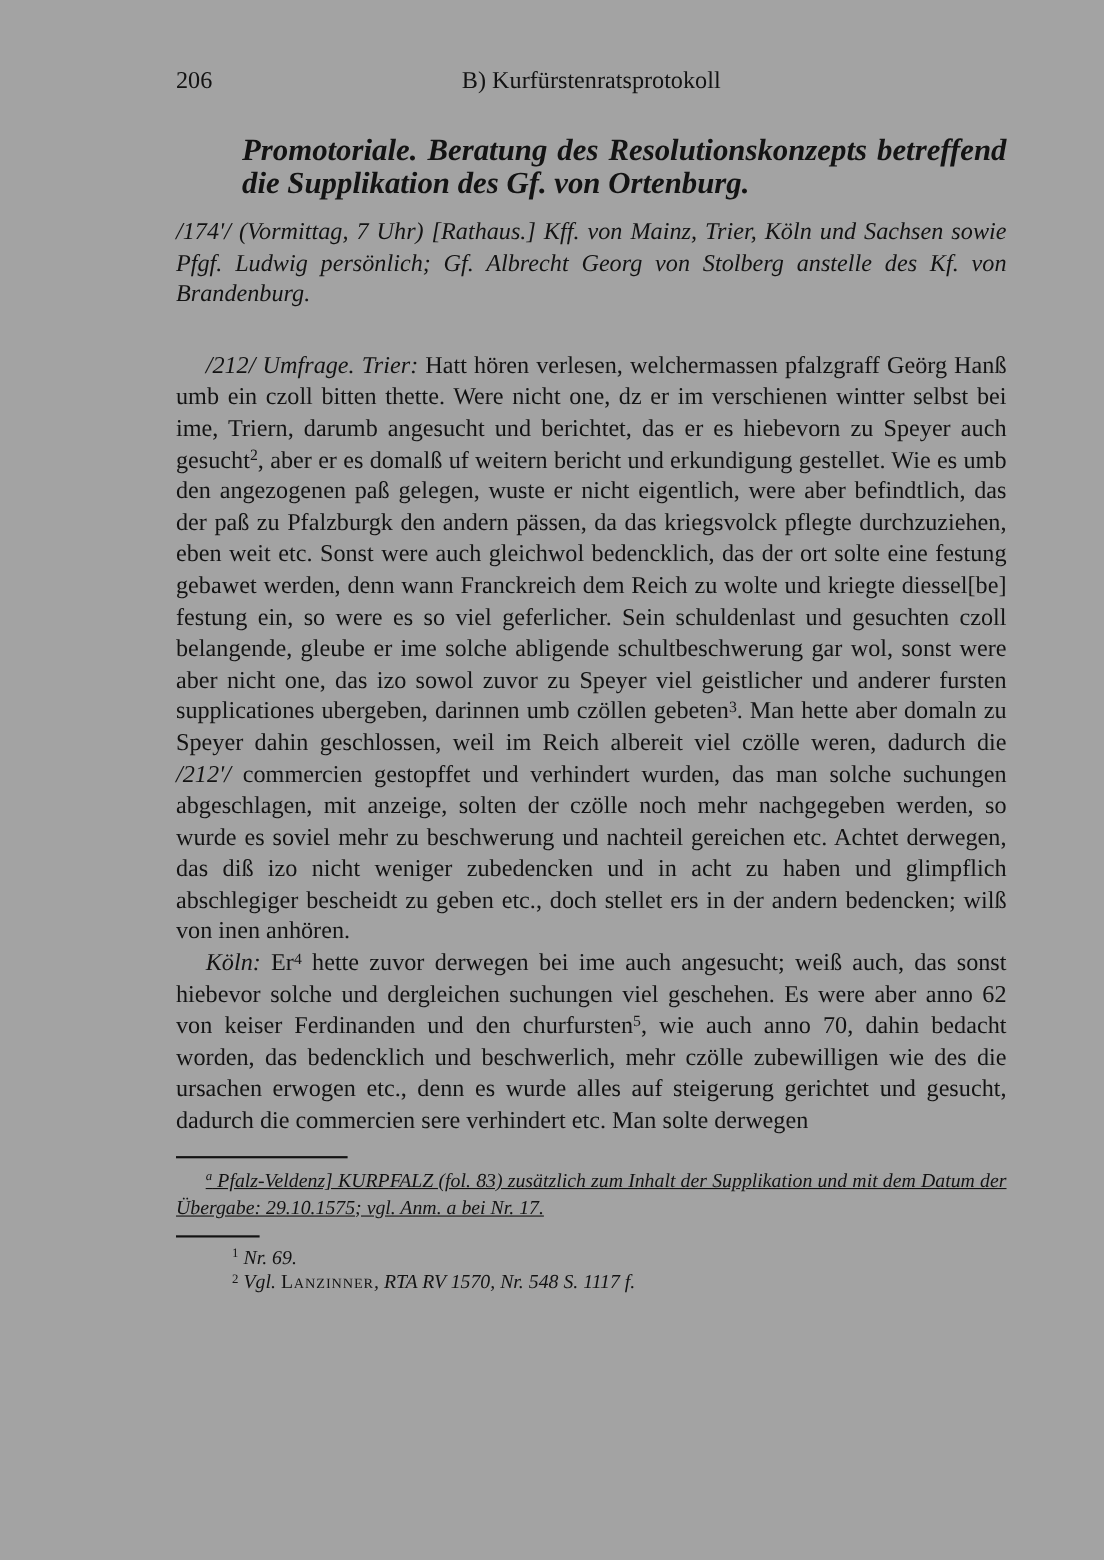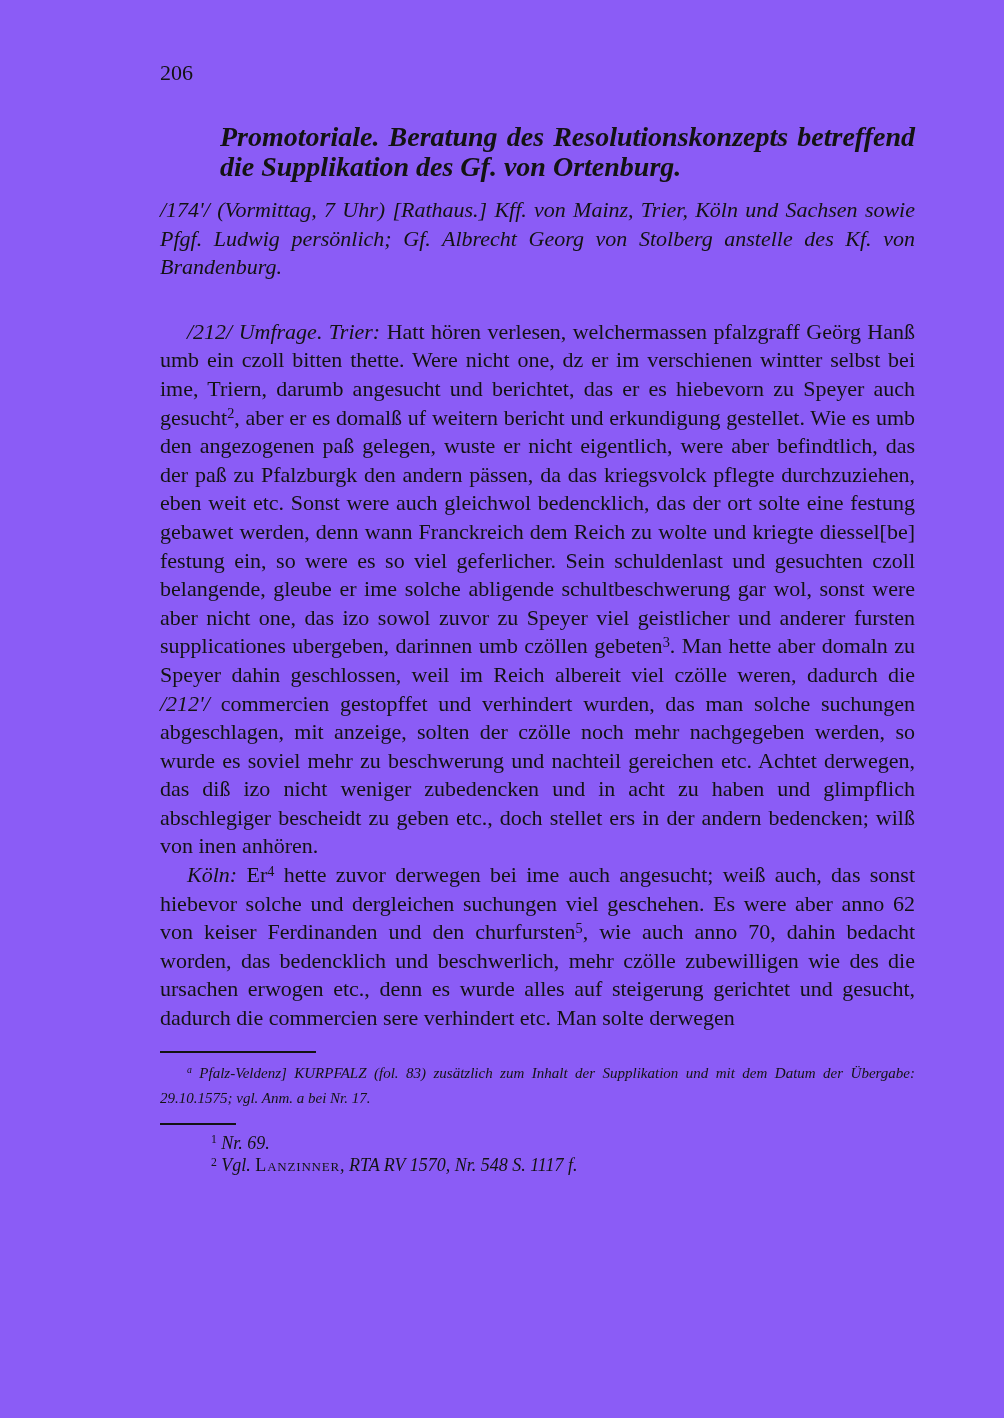--- a/index.html
+++ b/index.html
@@ -7,21 +7,21 @@
     width: 1004px; height: 1418px;
     background: #ffffff;
     font-family: "Liberation Serif", "DejaVu Serif", serif;
     color: #131313;
   }
   .page {
     box-sizing: border-box;
     width: 1004px; height: 1418px;
     padding: 60px 89px 0 160px;
     overflow: hidden;
-    background: #8b5cf6;
+    background: #a3a3a3;
   }
   .running-head {
     position: relative;
     font-size: 22px;
     line-height: 26px;
     text-align: center;
     height: 26px;
   }
   .pagenum {
     position: absolute; left: 0; top: 0;
@@ -53,41 +53,43 @@
     position: relative;
     top: -0.45em;
   }
   .fn-sep {
     border-top: 2px solid #131313;
     height: 0;
   }
   .fn-sep-a { width: 156px; margin-top: 18px; margin-bottom: 8px; }
   .fn-sep-n { width: 76px;  margin-top: 12px; margin-bottom: 7px; }
   .fn-a {
-    font-size: 15px;
+    font-size: 18px;
     line-height: 25px;
     text-align: justify;
     text-indent: 27px;
+    text-decoration: underline;
   }
   .fn {
     font-size: 18px;
     line-height: 22.3px;
     text-align: justify;
     text-indent: 27px;
     margin-left: 24px;
   }
   .fn .s-sc, .fn-a .s-sc { letter-spacing: 0.8px; }
 </style>
 </head>
 <body>
 
 <div class="page">
 
   <div class="running-head">
     <span class="pagenum">206</span>
+    <span class="head-title">B) Kurfürstenratsprotokoll</span>
   </div>
 
   <div class="heading"><span class="s-i">Promotoriale. Beratung des Resolutionskonzepts betreffend die Supplikation des Gf. von Ortenburg.</span></div>
 
   <p class="para session"><span class="s-i">/174'/ (Vormittag, 7 Uhr) [Rathaus.] Kff. von Mainz, Trier, Köln und Sachsen sowie Pfgf. Ludwig persönlich; Gf. Albrecht Georg von Stolberg anstelle des Kf. von Brandenburg.</span></p>
 
 
   <p class="para bodytext trier"><span class="s-i">/212/ Umfrage. Trier: </span><span>Hatt hören verlesen, welchermassen pfalzgraff Geörg Hanß umb ein czoll bitten thette. Were nicht one, dz er im verschienen wintter selbst bei ime, Triern, darumb angesucht und berichtet, das er es hiebevorn zu Speyer auch gesucht</span><sup>2</sup><span>, aber er es domalß uf weitern bericht und erkundigung gestellet. Wie es umb den angezogenen paß gelegen, wuste er nicht eigentlich, were aber befindtlich, das der paß zu Pfalzburgk den andern pässen, da das kriegsvolck pflegte durchzuziehen, eben weit etc. Sonst were auch gleichwol bedencklich, das der ort solte eine festung gebawet werden, denn wann Franckreich dem Reich zu wolte und kriegte diessel[be] festung ein, so were es so viel geferlicher. Sein schuldenlast und gesuchten czoll belangende, gleube er ime solche abligende schultbeschwerung gar wol, sonst were aber nicht one, das izo sowol zuvor zu Speyer viel geistlicher und anderer fursten supplicationes ubergeben, darinnen umb czöllen gebeten</span><sup>3</sup><span>. Man hette aber domaln zu Speyer dahin geschlossen, weil im Reich albereit viel czölle weren, dadurch die </span><span class="s-i">/212'/</span><span> commercien gestopffet und verhindert wurden, das man solche suchungen abgeschlagen, mit anzeige, solten der czölle noch mehr nachgegeben werden, so wurde es soviel mehr zu beschwerung und nachteil gereichen etc. Achtet derwegen, das diß izo nicht weniger zubedencken und in acht zu haben und glimpflich abschlegiger bescheidt zu geben etc., doch stellet ers in der andern bedencken; wilß von inen anhören.</span></p>
 
   <p class="para bodytext"><span class="s-i">Köln: </span><span>Er</span><sup>4</sup><span> hette zuvor derwegen bei ime auch angesucht; weiß auch, das sonst hiebevor solche und dergleichen suchungen viel geschehen. Es were aber anno 62 von keiser Ferdinanden und den churfursten</span><sup>5</sup><span>, wie auch anno 70, dahin bedacht worden, das bedencklich und beschwerlich, mehr czölle zubewilligen wie des die ursachen erwogen etc., denn es wurde alles auf steigerung gerichtet und gesucht, dadurch die commercien sere verhindert etc. Man solte derwegen</span></p>

